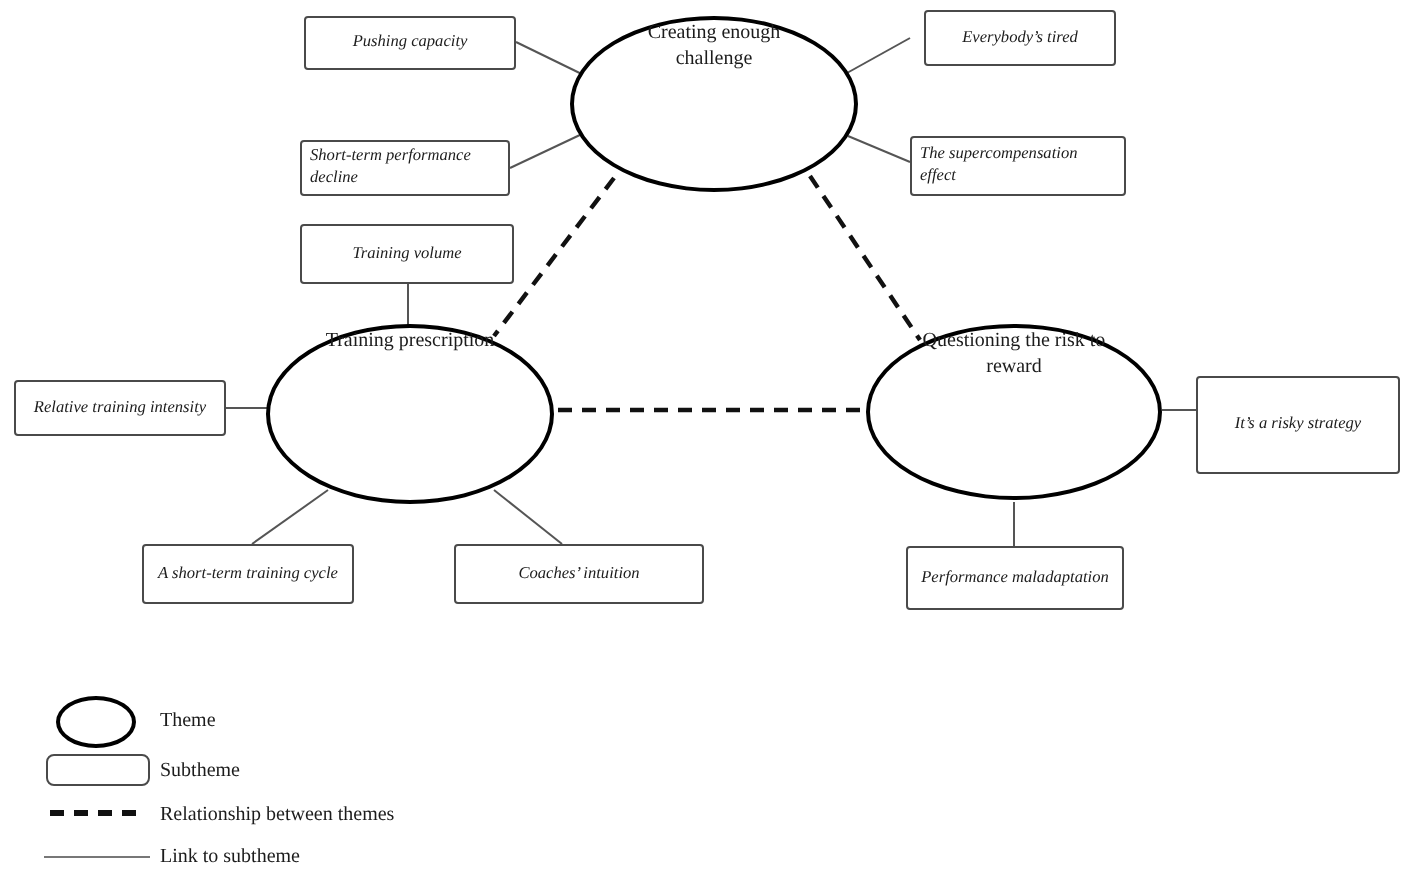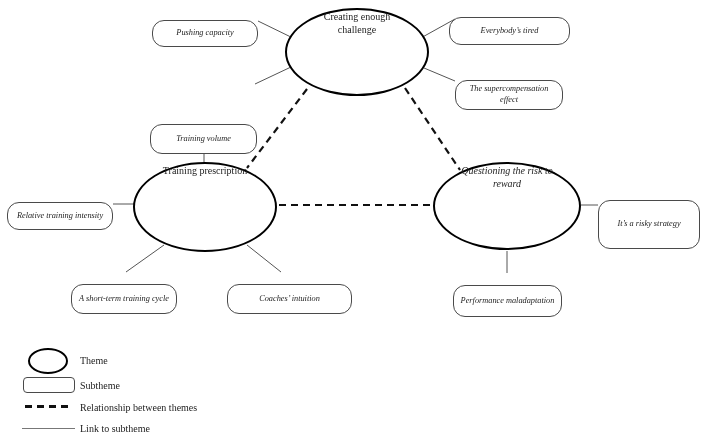--- a/index.html
+++ b/index.html
@@ -24,41 +24,40 @@
     text-align: center;
     font-size: 10px;
     line-height: 1.3;
     color: #1c1c1c;
     padding: 0 17px;
   }
   .sub {
     position: absolute;
     z-index: 2;
     border: 1px solid #4a4a4a;
-    border-radius: 12px;
+    border-radius: 2px;
     background: #ffffff;
     display: flex;
     align-items: center;
     justify-content: center;
-    text-align: center;
+    text-align: left;
     font-style: italic;
     font-size: 8.3px;
     line-height: 1.28;
     color: #1c1c1c;
     padding: 0 4px;
-    margin-top: 12px;
   }
   
   #th-challenge    { left: 285px; top: 8px;   width: 144px; height: 88px; }
   #th-prescription { left: 133px; top: 162px; width: 144px; height: 90px; }
-  #th-risk         { left: 433px; top: 162px; width: 148px; height: 88px; font-style: italic; }
+  #th-risk         { left: 433px; top: 162px; width: 148px; height: 88px; }
   
   #sb-pushing  { left: 152px; top: 8px;   width: 106px; height: 27px; }
   #sb-decline  { left: 150px; top: 70px;  width: 105px; height: 28px; }
-  #sb-tired    { left: 449px; top: 5px;   width: 121px; height: 28px; }
+  #sb-tired    { left: 462px; top: 5px;   width: 96px; height: 28px; }
   #sb-super    { left: 455px; top: 68px;  width: 108px; height: 30px; }
   #sb-volume   { left: 150px; top: 112px; width: 107px; height: 30px; }
   #sb-relative { left: 7px;   top: 190px; width: 106px; height: 28px; }
   #sb-cycle    { left: 71px;  top: 272px; width: 106px; height: 30px; }
   #sb-coaches  { left: 227px; top: 272px; width: 125px; height: 30px; }
   #sb-risky    { left: 598px; top: 188px; width: 102px; height: 49px; }
   #sb-malad    { left: 453px; top: 273px; width: 109px; height: 32px; }
   
   .legend-ellipse {
     position: absolute; z-index: 2;
@@ -125,20 +124,23 @@
   <div class="theme" id="th-prescription">
     <span>Training prescription</span>
   </div>
   <div class="theme" id="th-risk">
     <span>Questioning the risk to reward</span>
   </div>
 
   <div class="sub" id="sb-pushing">
     <span>Pushing capacity</span>
   </div>
+  <div class="sub" id="sb-decline">
+    <span>Short-term performance decline</span>
+  </div>
   <div class="sub" id="sb-tired">
     <span>Everybody’s tired</span>
   </div>
   <div class="sub" id="sb-super">
     <span>The supercompensation effect</span>
   </div>
   <div class="sub" id="sb-volume">
     <span>Training volume</span>
   </div>
   <div class="sub" id="sb-cycle">

